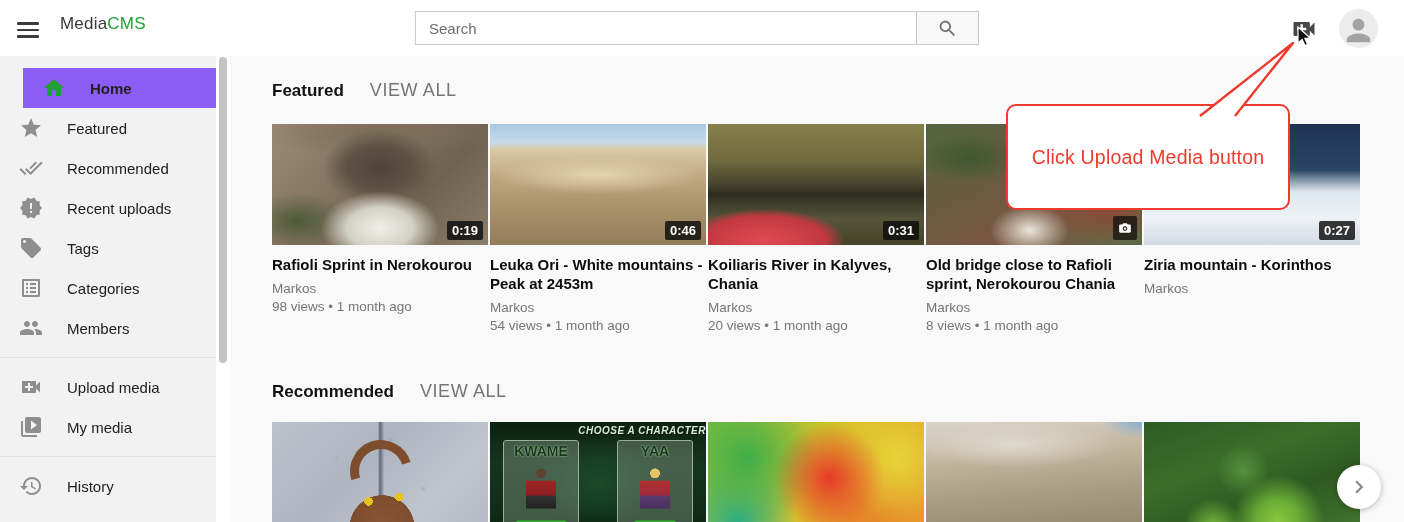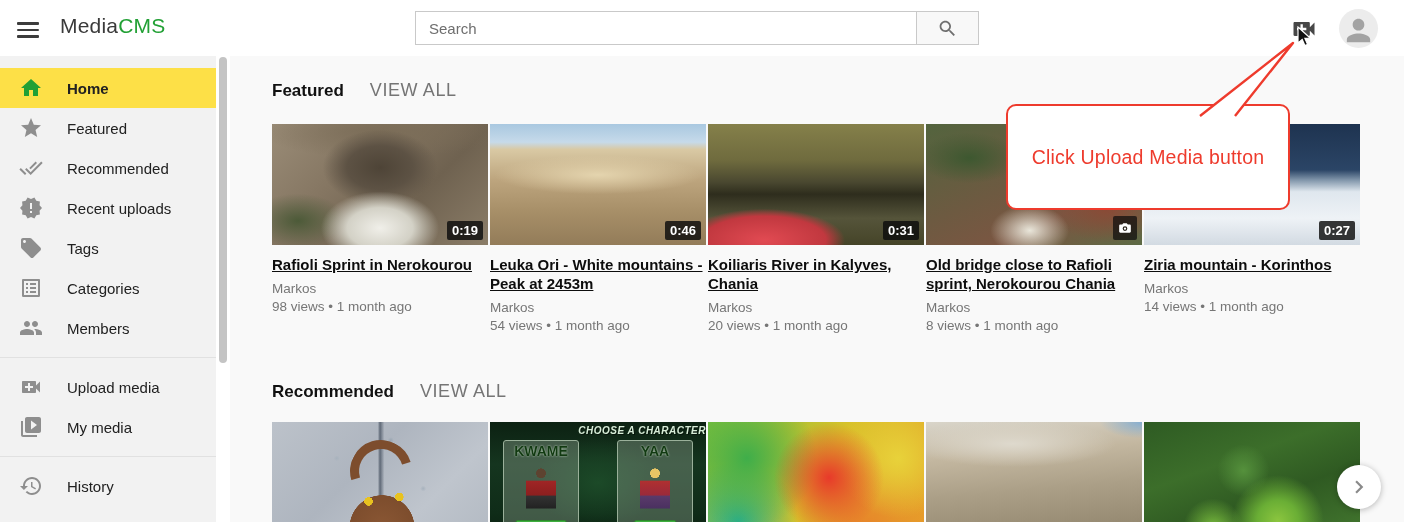--- a/index.html
+++ b/index.html
@@ -5,41 +5,41 @@
   * { margin:0; padding:0; box-sizing:border-box; }
   html,body { background:#ffffff; }
   .page {
     position:relative; width:1404px; height:522px; overflow:hidden;
     background:#f9f9f9; font-family:"Liberation Sans", sans-serif; color:#212121;
   }
   
   .header { position:absolute; top:0; left:0; width:1404px; height:56px; background:#fff; z-index:10; }
   .hamburger { position:absolute; left:14px; top:14px; width:30px; height:28px; background:none; border:none; cursor:pointer; padding:4px 3px; }
   .hamburger span { display:block; width:22px; height:2.5px; background:#3c3c3c; margin:4px 0; border-radius:1px; }
-  .logo { position:absolute; left:60px; top:14px; font-size:21px; letter-spacing:.2px; }
+  .logo { position:absolute; left:60px; top:14px; font-size:17px; letter-spacing:.2px; }
   .logo .lm { color:#3a3a3a; }
   .logo .lc { color:#22a035; }
   .searchbar { position:absolute; left:415px; top:11px; display:flex; }
   .searchbar input {
     width:502px; height:34px; border:1px solid #c9c9c9; background:#fff;
     font-family:"Liberation Sans", sans-serif; font-size:15px; color:#7f1d1d; padding:4px 13px; outline:none;
   }
   .searchbar input::placeholder { color:#6e6e6e; }
   .search-btn {
     width:63px; height:34px; margin-left:-1px; border:1px solid #c9c9c9; background:#f8f8f8;
     display:flex; align-items:center; justify-content:center; cursor:pointer;
   }
   .upload-btn { position:absolute; left:1289px; top:15px; width:30px; height:28px; background:none; border:none; cursor:pointer; color:#474747; }
   .avatar { position:absolute; left:1339px; top:9px; width:39px; height:39px; border-radius:50%; background:#ececec; overflow:hidden; cursor:pointer; }
   .avatar svg { position:absolute; left:2px; top:4px; color:#a3a3a3; }
   .cursor-svg { position:absolute; left:1297px; top:26px; z-index:60; }
   
   .sidebar { position:absolute; left:0; top:56px; width:216px; height:466px; background:#f2f2f2; padding-top:12px; z-index:5; }
   .side-item { display:flex; align-items:center; height:40px; padding-left:19px; cursor:pointer; }
-  .side-item.active { background:#fde047; }
+  .side-item.active { background:#8b5cf6;margin-left:23px; }
   .side-item .ic { width:24px; height:24px; color:#8e8e8e; flex:none; }
   .side-item.active .ic { color:#22a035; }
   .side-item .lbl { margin-left:24px; font-size:15px; color:#212121; }
   .side-item.active .lbl { font-weight:700; }
   .side-divider { height:1px; background:#e1e1e1; margin:9px 0; }
   .scroll-track { position:absolute; left:216px; top:56px; width:14px; height:466px; background:#ffffff; z-index:6; }
   .scroll-thumb { position:absolute; left:3px; top:1px; width:8px; height:306px; background:#c4c4c4; border-radius:4px; cursor:pointer; }
   
   .section-head { position:absolute; display:flex; align-items:baseline; z-index:2; }
   .section-head h2 { font-size:17px; font-weight:700; color:#111; }
@@ -52,21 +52,21 @@
   .card { width:216px; flex:none; }
   .thumb { position:relative; width:216px; height:121px; background:#888; cursor:pointer; overflow:hidden; }
   .dur {
     position:absolute; right:5px; bottom:5px; background:rgba(12,12,12,.82); color:#fff;
     font-size:13px; font-weight:700; padding:2px 5px; border-radius:2px; line-height:15px;
   }
   .img-badge {
     position:absolute; right:5px; bottom:5px; background:rgba(12,12,12,.72); color:#fff;
     padding:4px 5px 2px; border-radius:2px;
   }
-  .v-title { margin-top:10px; font-size:15px; font-weight:700; line-height:19px; color:#0d0d0d; cursor:pointer;text-decoration:underline; }
+  .v-title { margin-top:10px; font-size:15px; font-weight:700; line-height:19px; color:#0d0d0d; cursor:pointer; }
   .v-author { margin-top:6px; font-size:13.5px; color:#767676; line-height:18px; }
   .v-meta { font-size:13.5px; color:#767676; line-height:18px; }
   
   .thumb--rafioli { background:
     radial-gradient(ellipse 38% 42% at 50% 86%, #f0efe9 0%, #d3d1c6 40%, rgba(200,196,180,0) 72%),
     radial-gradient(ellipse 34% 40% at 50% 36%, #4e4437 0%, #5d5244 45%, rgba(93,82,68,0) 78%),
     radial-gradient(ellipse 70% 28% at 50% 6%, #7b6d58 0%, rgba(123,109,88,0) 80%),
     radial-gradient(ellipse 30% 30% at 12% 80%, #4c5a38 0%, rgba(76,90,56,0) 75%),
     linear-gradient(135deg, #9a8c77 0%, #857662 35%, #6f6250 65%, #8b7d68 100%); }
   .thumb--leuka { background:
@@ -313,21 +313,20 @@
     </div>
   </div>
       <div class="card" title="snowy summit under dark blue sky">
     <div class="thumb thumb--ziria">
       <span class="dur">0:27</span>
 
     </div>
     <div>
       <div class="v-title">Ziria mountain - Korinthos</div>
       <div class="v-author">Markos</div>
-      <div class="v-meta">14 views • 1 month ago</div>
     </div>
   </div>
     </div>
 
   <div class="section-head sec2">
     <h2>Recommended</h2>
     <span class="view-all">VIEW ALL</span>
   </div>
   <div class="cards-row row2" id="row-1">
       <div class="card" title="paper jack-o-lantern hanging on speckled wall">

